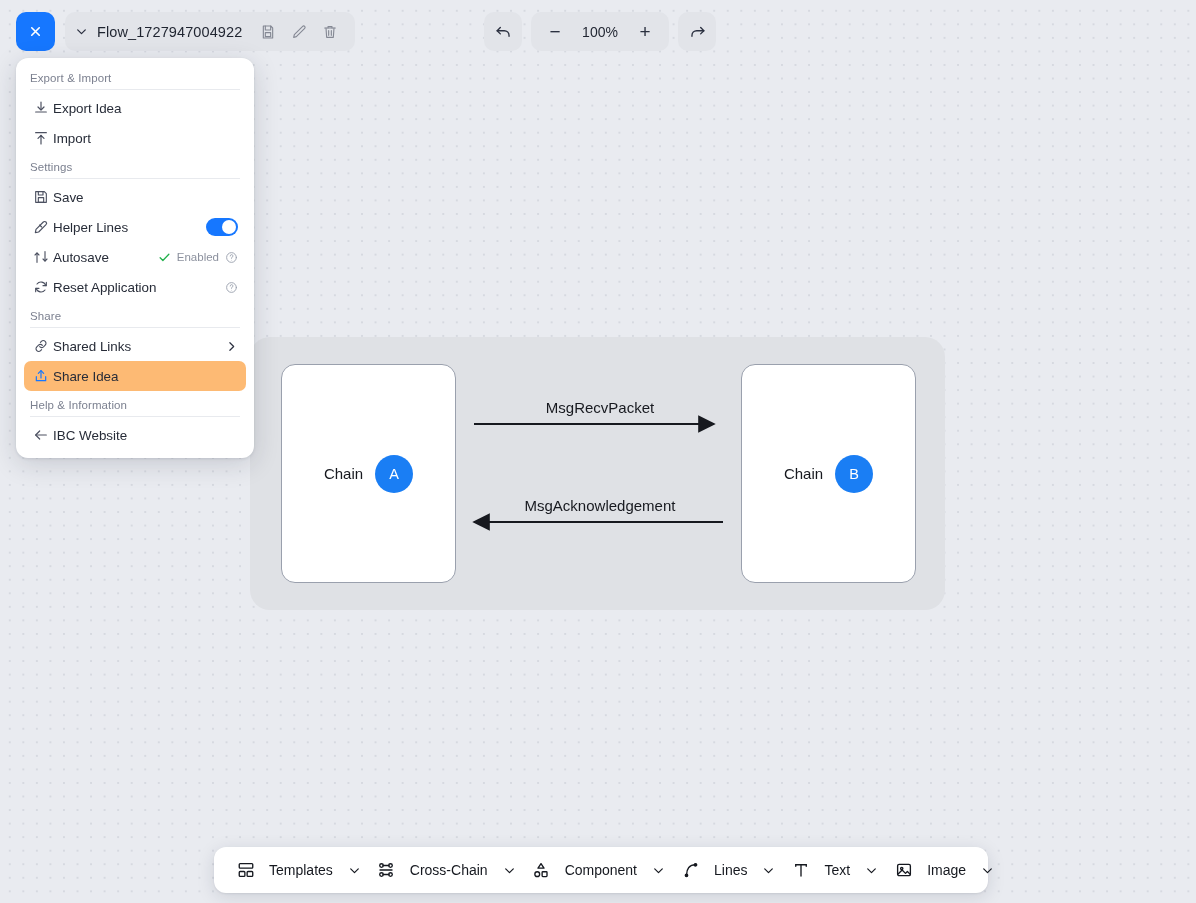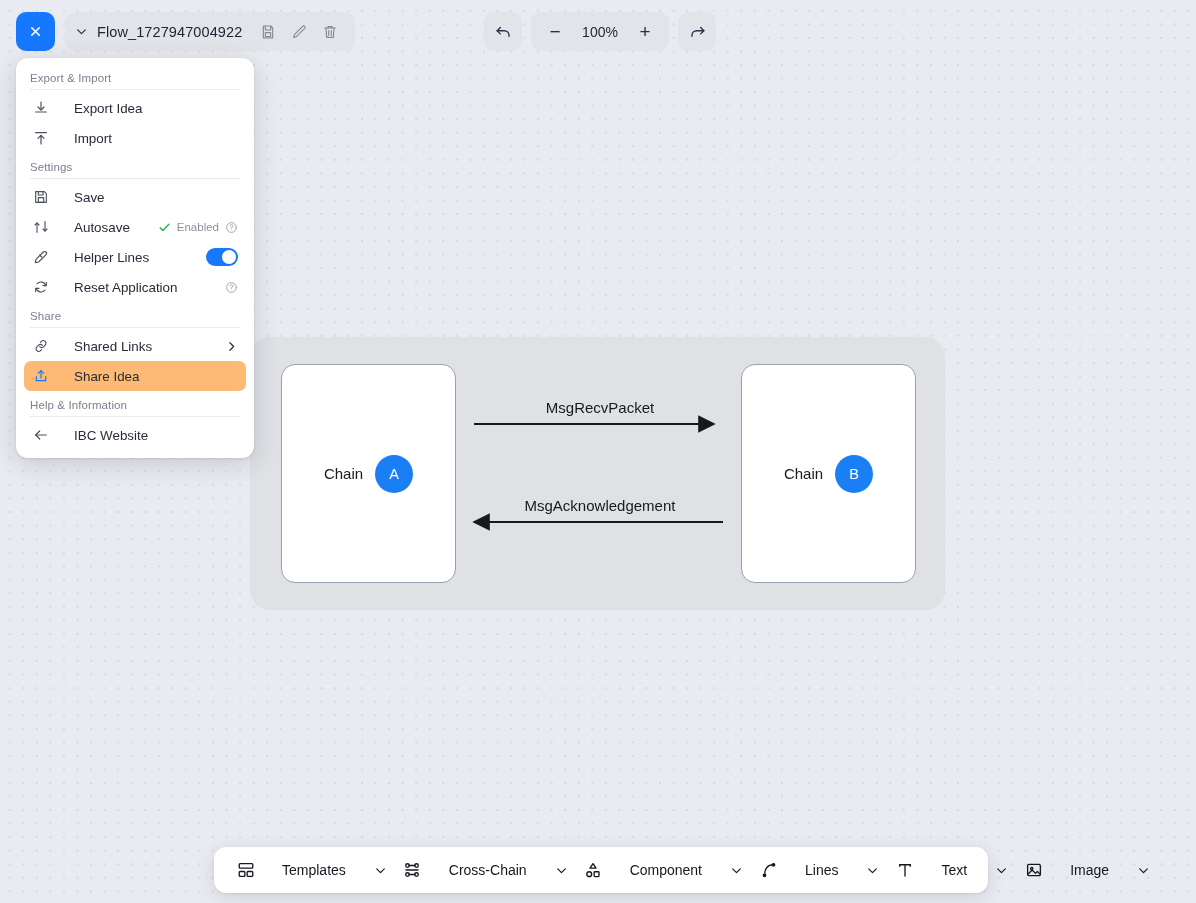--- a/index.html
+++ b/index.html
@@ -130,21 +130,21 @@
     margin: 0 14px 3px 14px;
   }
   .menu-row {
     display: flex;
     align-items: center;
     margin: 0 8px;
     height: 30px;
     border-radius: 7px;
     padding: 0 8px;
     cursor: pointer;
-    gap: 25px;
+    gap: 4px;
   }
   .menu-row.active { background: #fdba74; }
   .menu-ico {
     width: 17px; height: 17px;
     display: flex; align-items: center; justify-content: center;
     flex: 0 0 17px;
     color: #4c5161;
   }
   .menu-row.active .menu-ico { color: #1677ff; }
   .menu-label {
@@ -242,21 +242,21 @@
     box-shadow: 0 4px 18px rgba(22,30,52,.13), 0 1px 2px rgba(22,30,52,.08);
     display: flex;
     align-items: center;
     justify-content: space-around;
     padding: 0 14px;
     z-index: 20;
   }
   .tool-btn {
     display: flex;
     align-items: center;
-    gap: 27px;
+    gap: 14px;
     padding: 6px 8px;
     border-radius: 7px;
     cursor: pointer;
   }
   .tool-ico {
     width: 19px; height: 19px;
     display: flex; align-items: center; justify-content: center;
     color: #15181f;
   }
   .tool-label {
@@ -364,20 +364,33 @@
           <path d="M8 4v5h7V4"></path>
           <rect x="8" y="13" width="8" height="7"></rect>
         </svg>
     </span>
     <span class="menu-label">Save</span>
   </div>
 
   <div class="menu-row">
     <span class="menu-ico">
       <svg width="16" height="16" viewBox="0 0 24 24" fill="none" stroke="currentColor" stroke-width="1.7" stroke-linecap="round" stroke-linejoin="round">
+          <path d="M4.5 15.5L15.5 4.5a2.8 2.8 0 0 1 4 4L8.5 19.5 3.5 20.5z"></path>
+          <path d="M10 9l3 3"></path>
+        </svg>
+    </span>
+    <span class="menu-label">Helper Lines</span>
+    <span class="toggle">
+        <span class="knob"></span>
+      </span>
+  </div>
+
+  <div class="menu-row">
+    <span class="menu-ico">
+      <svg width="16" height="16" viewBox="0 0 24 24" fill="none" stroke="currentColor" stroke-width="1.7" stroke-linecap="round" stroke-linejoin="round">
           <path d="M6 20V6"></path>
           <path d="M3 9l3-3 3 3"></path>
           <path d="M18 4v14"></path>
           <path d="M21 15l-3 3-3-3"></path>
         </svg>
     </span>
     <span class="menu-label">Autosave</span>
     <span class="menu-right">
       <span class="check-ico">
         <svg width="13" height="13" viewBox="0 0 24 24" fill="none" stroke="currentColor" stroke-width="2.4" stroke-linecap="round" stroke-linejoin="round">
@@ -391,33 +404,20 @@
             <path d="M9.6 9.2a2.5 2.5 0 1 1 3.3 2.4c-.6.3-.9.8-.9 1.5v.4"></path>
             <circle cx="12" cy="17" r=".7" fill="currentColor" stroke="none"></circle>
           </svg>
       </span>
     </span>
   </div>
 
   <div class="menu-row">
     <span class="menu-ico">
       <svg width="16" height="16" viewBox="0 0 24 24" fill="none" stroke="currentColor" stroke-width="1.7" stroke-linecap="round" stroke-linejoin="round">
-          <path d="M4.5 15.5L15.5 4.5a2.8 2.8 0 0 1 4 4L8.5 19.5 3.5 20.5z"></path>
-          <path d="M10 9l3 3"></path>
-        </svg>
-    </span>
-    <span class="menu-label">Helper Lines</span>
-    <span class="toggle">
-        <span class="knob"></span>
-      </span>
-  </div>
-
-  <div class="menu-row">
-    <span class="menu-ico">
-      <svg width="16" height="16" viewBox="0 0 24 24" fill="none" stroke="currentColor" stroke-width="1.7" stroke-linecap="round" stroke-linejoin="round">
           <path d="M20 5v5h-5"></path>
           <path d="M4 19v-5h5"></path>
           <path d="M19.2 10A7.5 7.5 0 0 0 6 7.5"></path>
           <path d="M4.8 14A7.5 7.5 0 0 0 18 16.5"></path>
         </svg>
     </span>
     <span class="menu-label">Reset Application</span>
     <span class="menu-right">
       <span class="q-ico">
         <svg width="13" height="13" viewBox="0 0 24 24" fill="none" stroke="currentColor" stroke-width="1.7" stroke-linecap="round" stroke-linejoin="round">

